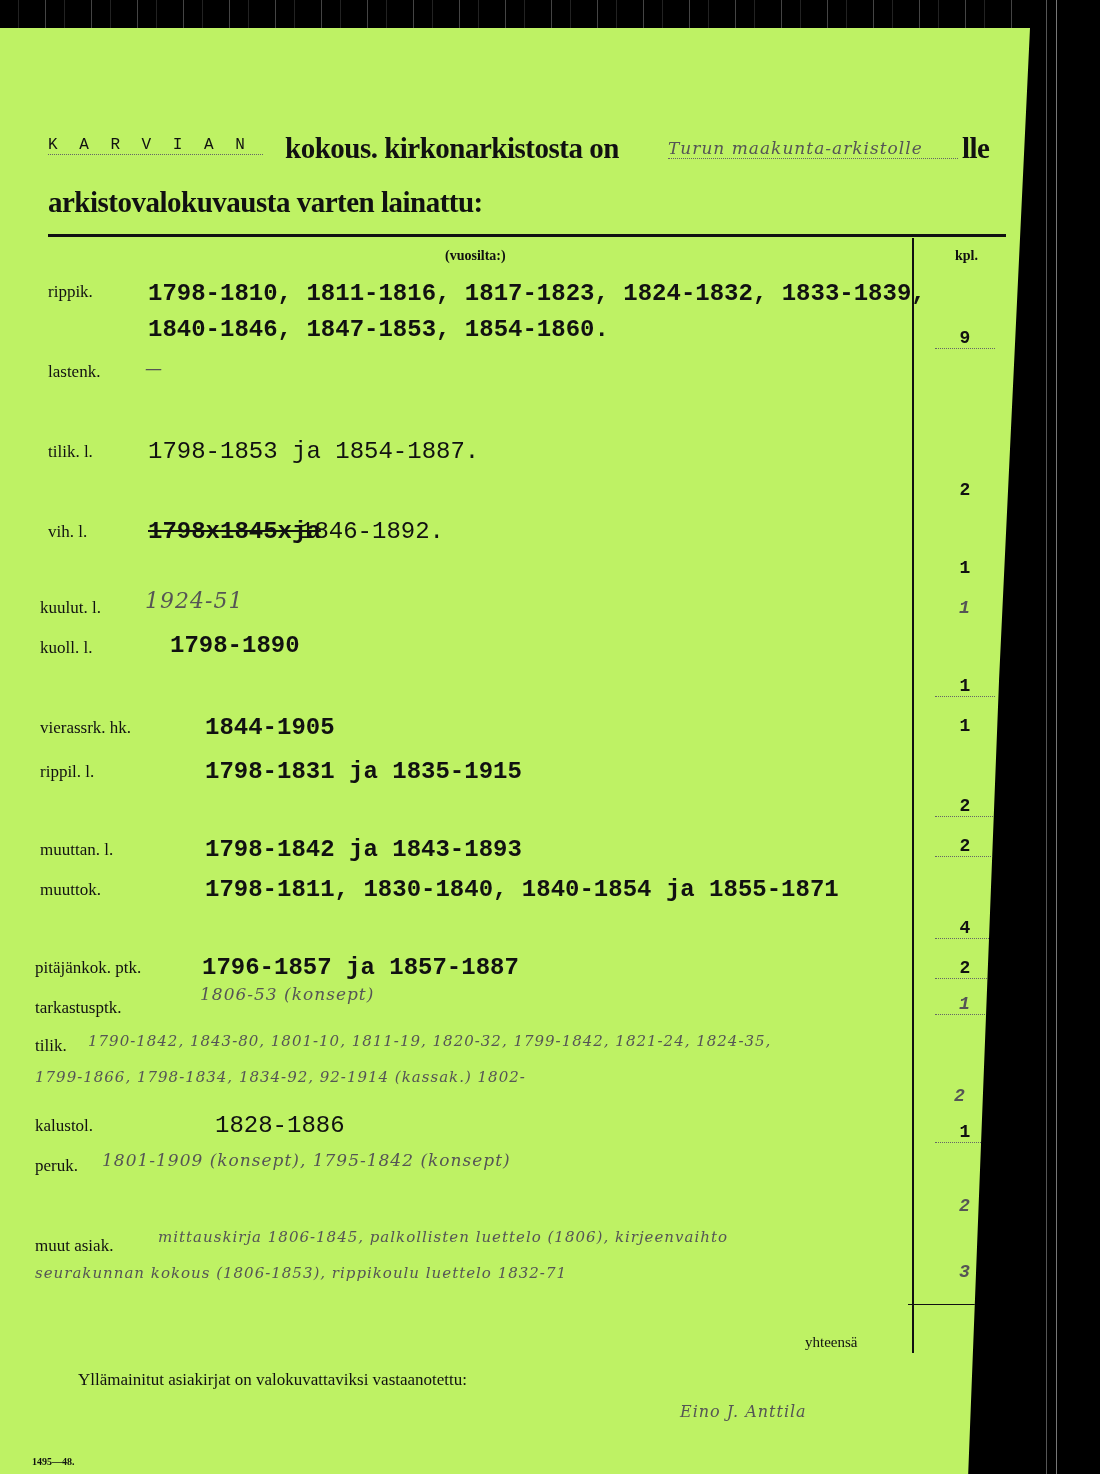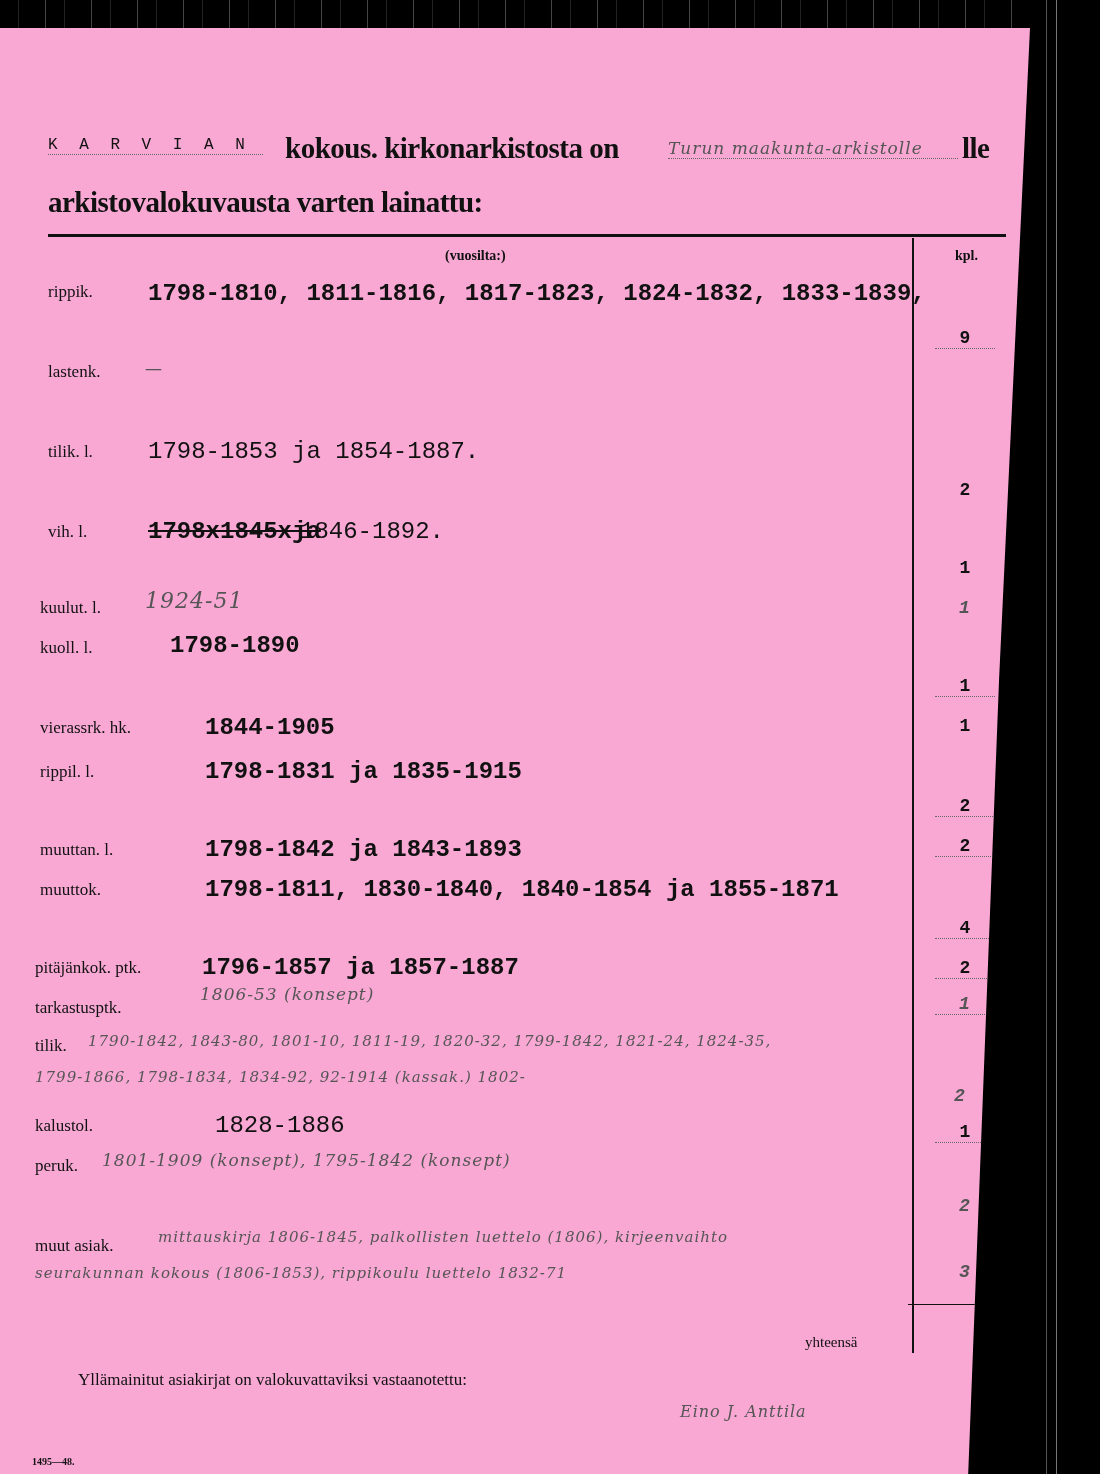--- a/index.html
+++ b/index.html
@@ -1,20 +1,20 @@
 <!DOCTYPE html>
 <html><head>
 <meta charset="utf-8">
 <style>
   html, body { margin:0; padding:0; }
   body { width:1100px; height:1474px; position:relative; background:#000; overflow:hidden;
          font-family:"Liberation Serif", serif; color:#111; }
   .topband { position:absolute; left:0; top:0; width:1100px; height:28px;
              background:repeating-linear-gradient(90deg,#000 0 18px,#222 18px 19px,#000 19px 45px,#444 45px 46px); }
-  .paper { position:absolute; left:0; top:28px; width:1030px; height:1446px; background:#f9a8d4;
+  .paper { position:absolute; left:0; top:28px; width:1030px; height:1446px; background:#bef264;
            clip-path: polygon(0 0, 100% 0, 97% 45%, 94% 100%, 0 100%); }
   .rightband { position:absolute; right:0; top:0; width:80px; height:1474px;
                background:repeating-linear-gradient(90deg,#000 0 26px,#555 26px 27px,#000 27px 36px,#777 36px 37px,#000 37px 80px); }
   .abs { position:absolute; white-space:nowrap; }
   .hdr { font-size:29px; font-weight:bold; font-family:"Liberation Serif", serif; letter-spacing:-0.5px; }
   .spaced { font-family:"Liberation Mono", monospace; font-size:16px; letter-spacing:6px; }
   .dots { border-bottom:1px dotted #666; }
   .label { font-size:17px; font-family:"Liberation Serif", serif; }
   .type { font-family:Liberation Mono, monospace; font-size:24px; font-weight:bold; }
   .hand { font-family:"DejaVu Serif", serif; font-style:italic; font-size:17px; color:#555; letter-spacing:1px; }
@@ -37,20 +37,21 @@
   <div class="abs hdr" style="left:48px; top:158px;">arkistovalokuvausta varten lainattu:</div>
 
   <div class="rule" style="left:48px; top:206px; width:958px; height:3px;"></div>
   <div class="rule" style="left:912px; top:210px; width:2px; height:1115px;"></div>
 
   <div class="abs small" style="left:445px; top:220px;">(vuosilta:)</div>
   <div class="abs small" style="left:955px; top:220px;">kpl.</div>
 
   <div class="abs label" style="left:48px; top:254px;">rippik.</div>
   <div class="abs type" style="left:148px; top:252px;">1798-1810, 1811-1816, 1817-1823, 1824-1832, 1833-1839,</div>
+  <div class="abs type" style="left:148px; top:288px;">1840-1846, 1847-1853, 1854-1860.</div>
   <div class="abs num dots" style="left:935px; top:300px;">9</div>
 
   <div class="abs label" style="left:48px; top:334px;">lastenk.</div>
   <div class="abs hand" style="left:145px; top:330px;">—</div>
 
   <div class="abs label" style="left:48px; top:414px;">tilik. l.</div>
   <div class="abs type" style="left:148px; top:410px; font-weight:normal;">1798-1853 ja 1854-1887.</div>
   <div class="abs num" style="left:935px; top:452px;">2</div>
 
   <div class="abs label" style="left:48px; top:494px;">vih. l.</div>

